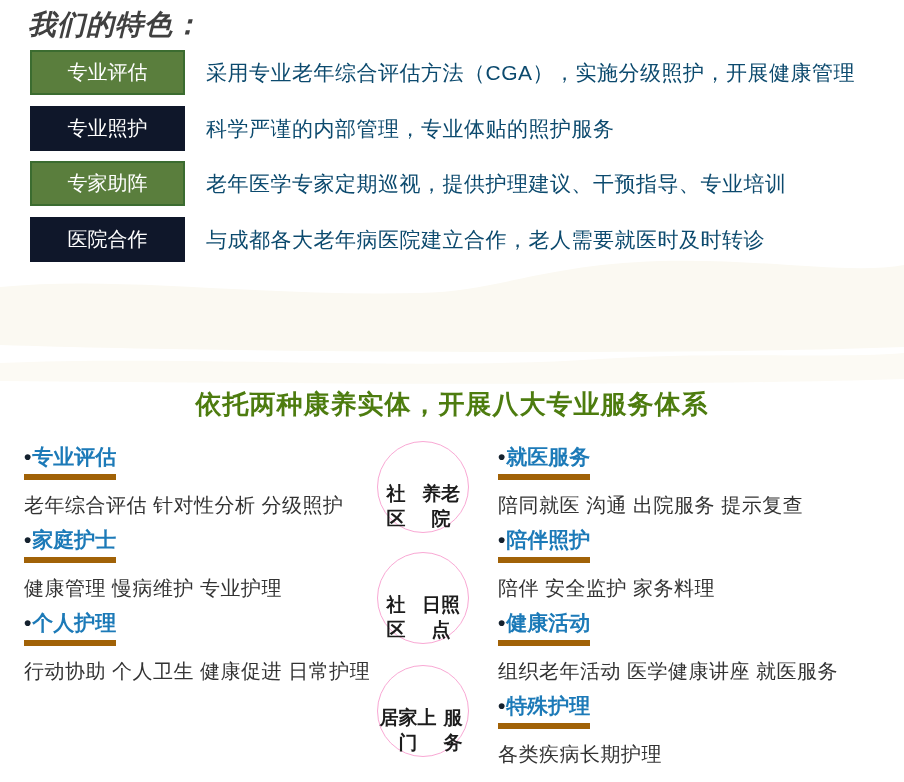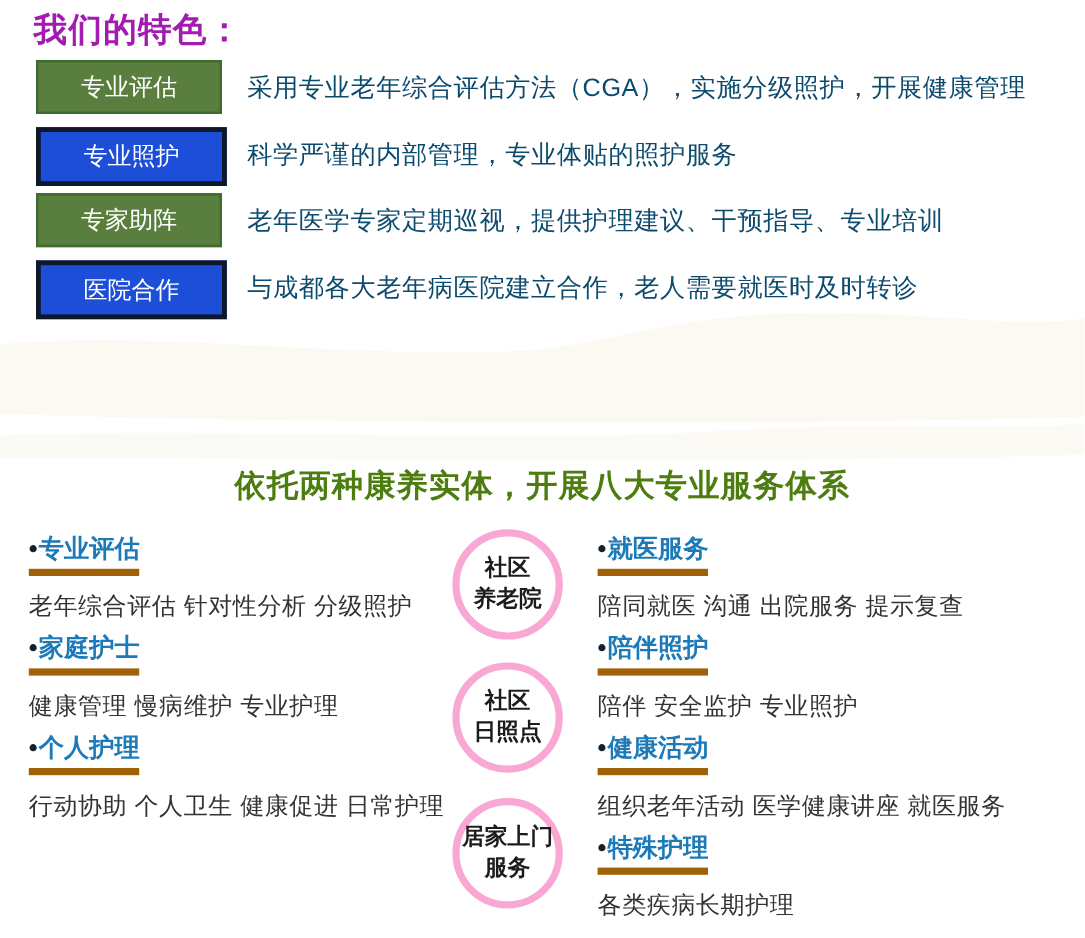--- a/index.html
+++ b/index.html
@@ -11,34 +11,34 @@
     color:#222;
   }
   .page{position:absolute;inset:0;width:904px;height:782px;}
 
   
   .bg-waves{position:absolute;left:0;top:255px;width:904px;height:135px;pointer-events:none;}
 
   
   .features-heading{
     position:absolute;left:28px;top:6px;
-    font-size:28px;font-weight:bold;color:#a21caf;letter-spacing:1px;
+    font-size:28px;font-weight:bold;color:#404040;letter-spacing:1px;font-style:italic;
   }
   .feat-row{position:absolute;left:0;width:904px;height:45px;}
   .feat-row.r0{top:50px;}
   .feat-row.r1{top:106px;}
   .feat-row.r2{top:161px;}
   .feat-row.r3{top:217px;padding-left:40px;}
   .feat-box{
     position:absolute;left:30px;top:0;width:151px;height:41px;
     display:flex;align-items:center;justify-content:center;
     font-size:20px;color:#ffffff;
   }
   .feat-box.green{background:#5a7e3d;border:2px solid #3b6c30;}
-  .feat-box.blue{background:#1d4ed8;border:4px solid #0f172a;}
+  .feat-box.blue{background:#0f172a;border:2px solid #0f172a;}
   .feat-desc{
     position:absolute;left:206px;top:0;height:45px;
     display:flex;align-items:center;
     font-size:21px;color:#0c4a6e;letter-spacing:0.5px;white-space:nowrap;
   }
 
   
   .services-heading{
     position:absolute;left:0;top:387px;width:904px;
     text-align:center;font-size:26px;font-weight:bold;color:#4d7c0f;letter-spacing:1px;
@@ -57,22 +57,22 @@
     cursor:pointer;white-space:nowrap;
   }
   .svc-link .bullet{color:#14212e;font-weight:bold;margin-right:1px;}
   .svc-desc{
     margin-top:12px;font-size:20px;color:#333333;letter-spacing:0.5px;white-space:nowrap;
   }
 
   
   .circle{
     position:absolute;left:377px;width:92px;height:92px;border-radius:50%;
-    background:#ffffff;border:6px solid #f9a8d4;
-    display:flex;flex-direction:column;align-items:center;justify-content:center;
+    background:#ffffff;border:1px solid #f9a8d4;
+    display:flex;flex-direction:row;align-items:flex-end;justify-content:center;
     font-size:19px;font-weight:bold;color:#1c1c1c;line-height:1.35;text-align:center;
     box-sizing:border-box;
   }
   .circle.c0{top:441px;}
   .circle.c1{top:552px;}
   .circle.c2{top:665px;}
   .circle span{display:block;}
 </style>
 </head>
 <body>
@@ -130,21 +130,21 @@
     <span>居家上门</span>
     <span>服务</span>
   </div>
 
   <div class="svc-item right row0">
     <span class="svc-link"><span class="bullet">•</span><span>就医服务</span></span>
     <div class="svc-desc">陪同就医 沟通 出院服务 提示复查</div>
   </div>
   <div class="svc-item right row1">
     <span class="svc-link"><span class="bullet">•</span><span>陪伴照护</span></span>
-    <div class="svc-desc">陪伴 安全监护 专业照护</div>
+    <div class="svc-desc">陪伴 安全监护 家务料理</div>
   </div>
   <div class="svc-item right row2">
     <span class="svc-link"><span class="bullet">•</span><span>健康活动</span></span>
     <div class="svc-desc">组织老年活动 医学健康讲座 就医服务</div>
   </div>
   <div class="svc-item right row3">
     <span class="svc-link"><span class="bullet">•</span><span>特殊护理</span></span>
     <div class="svc-desc">各类疾病长期护理</div>
   </div>
 

